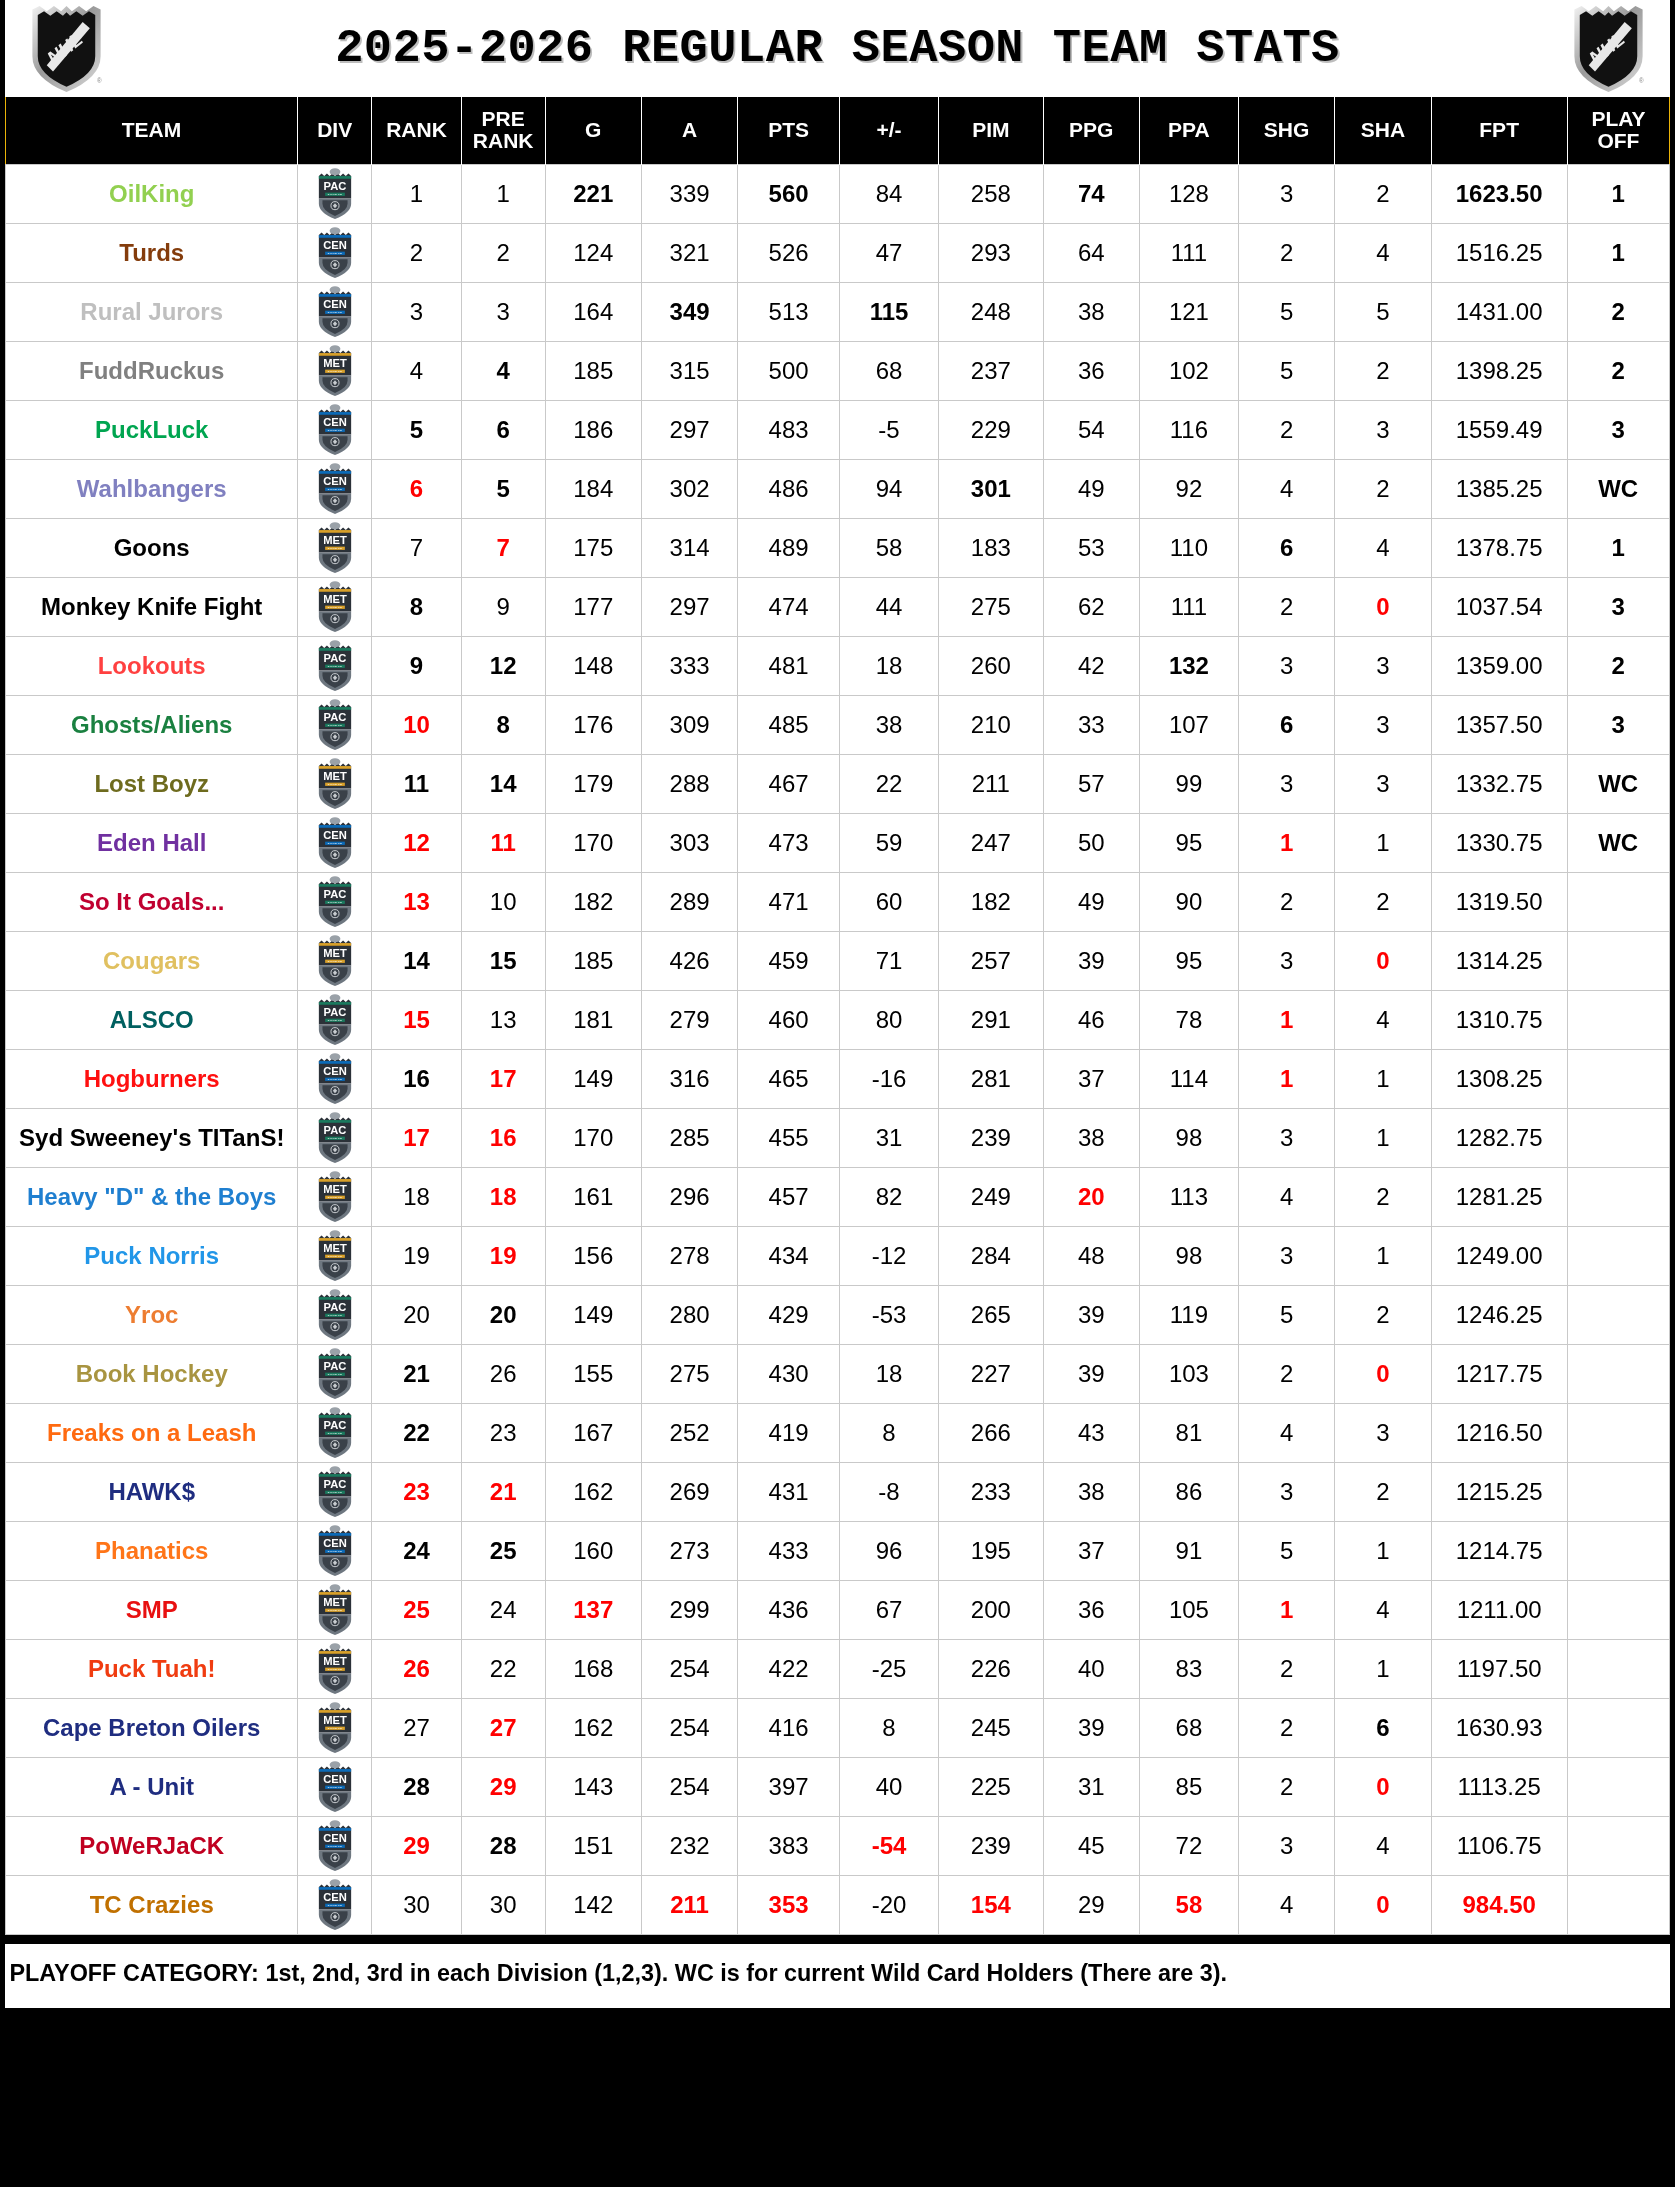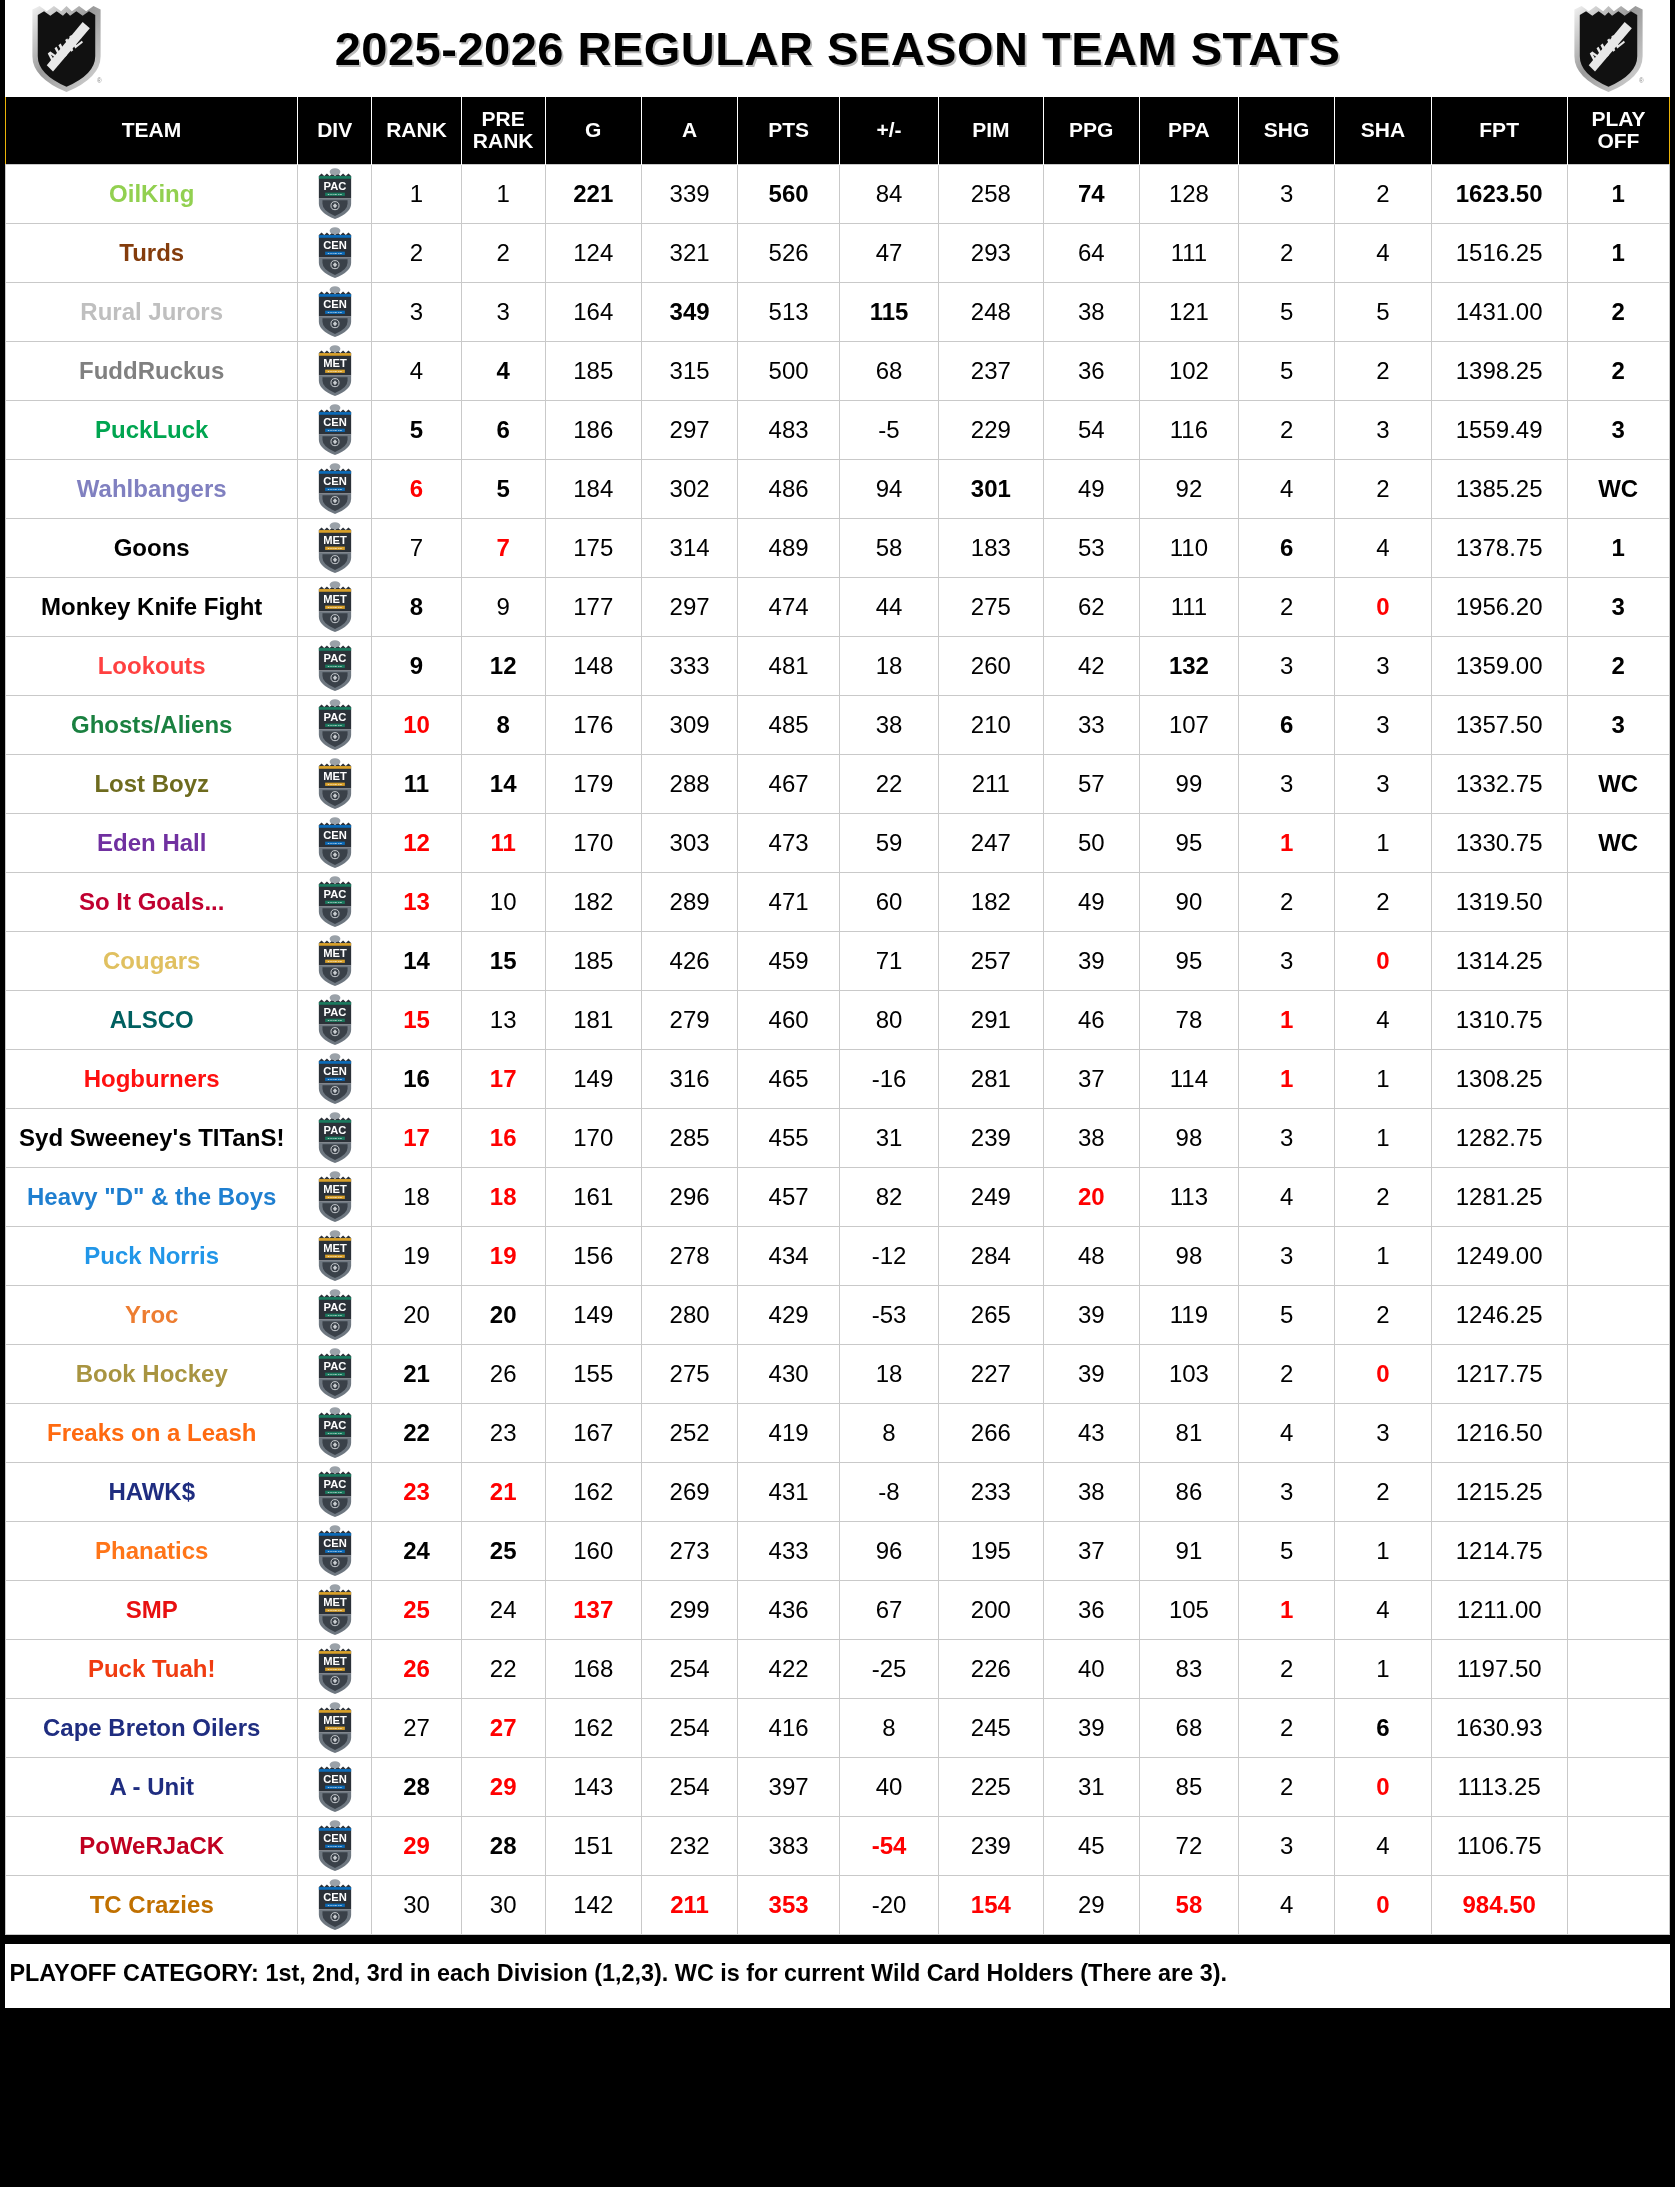--- a/index.html
+++ b/index.html
@@ -25,21 +25,21 @@
     justify-content: space-between;
     padding: 0 21.6px;
   }
   .title-text {
     flex: 1;
     text-align: center;
     font-size: 47px;
     font-weight: bold;
     letter-spacing: 0.5px;
     color: #000;
-    font-family: Liberation Sans, sans-serif;
+    font-family: Liberation Mono, monospace;
     text-shadow: 1.8px 1.8px 0 #bdbdbd;
   }
   .nhl-logo { width: 79px; height: 90px; flex: 0 0 79px; }
 
   
   .tablewrap { margin: 0 5.4px; }
   table.stats {
     width: 100%;
     border-collapse: collapse;
     table-layout: fixed;
@@ -405,21 +405,21 @@
             <td><span>9</span></td>
             <td><span>177</span></td>
             <td><span>297</span></td>
             <td><span>474</span></td>
             <td><span>44</span></td>
             <td><span>275</span></td>
             <td><span>62</span></td>
             <td><span>111</span></td>
             <td><span>2</span></td>
             <td><span class="r">0</span></td>
-            <td><span>1956.20</span></td>
+            <td><span>1037.54</span></td>
     <td class="c-po">3</td>
   </tr>
           <tr>
     <td class="c-team" style="color:#FF4040">Lookouts</td>
     <td class="c-div"><svg class="divbadge" viewBox="0 0 42 58" style="font-size:27px">
     <path d="M3 9 L6 6 L9 9 L12 6 L15 9 L18 6 L21 9 L24 6 L27 9 L30 6 L33 9 L36 6 L39 9
              L39 34 L21 34 L3 34 Z" fill="#2b3138"></path>
     <rect x="3" y="9" width="36" height="3" fill="#1A7A5E"></rect>
     <path d="M3 34 L39 34 L39 40 Q39 50 21 57 Q3 50 3 40 Z" fill="#6e7780"></path>
     <path d="M7 36 L35 36 L35 40 Q35 48 21 53.5 Q7 48 7 40 Z" fill="#3a4149"></path>

